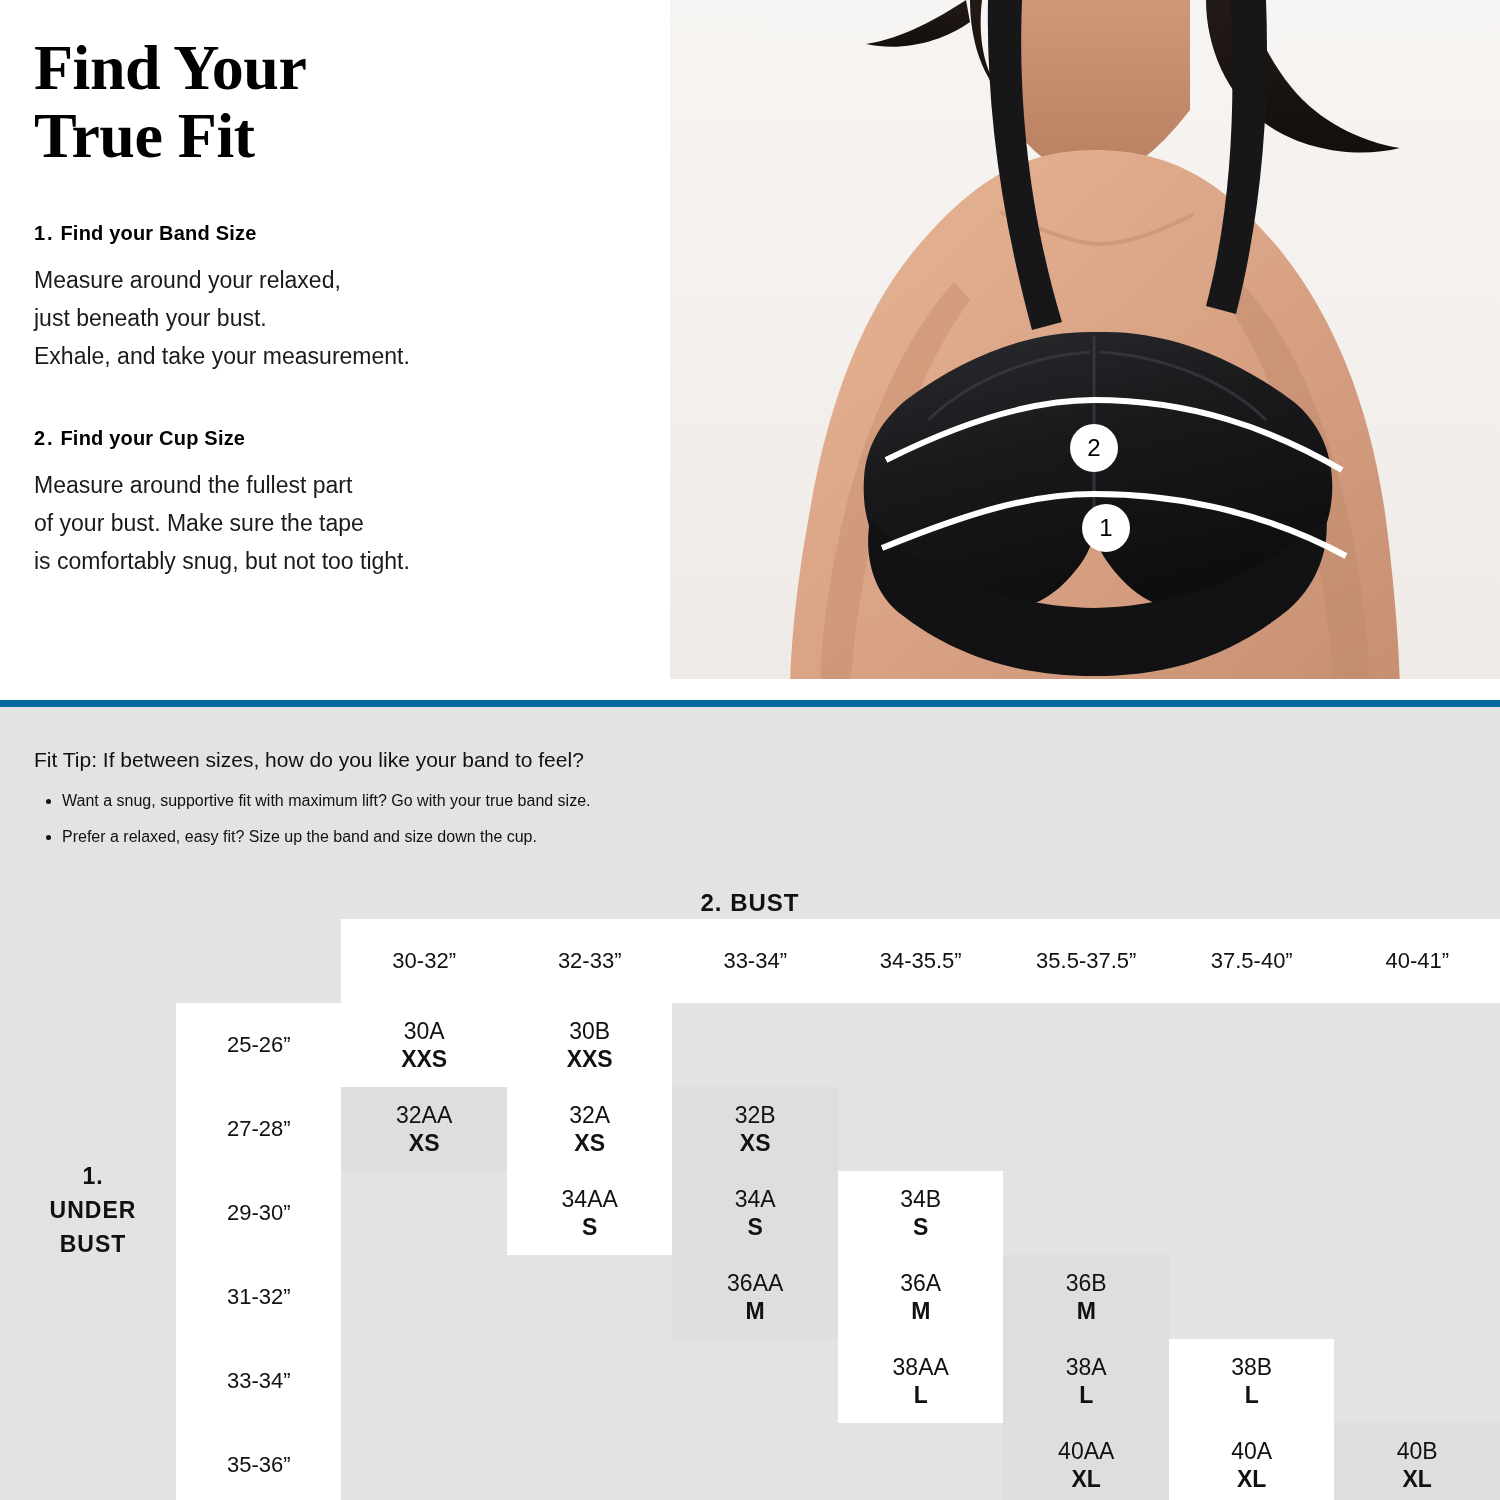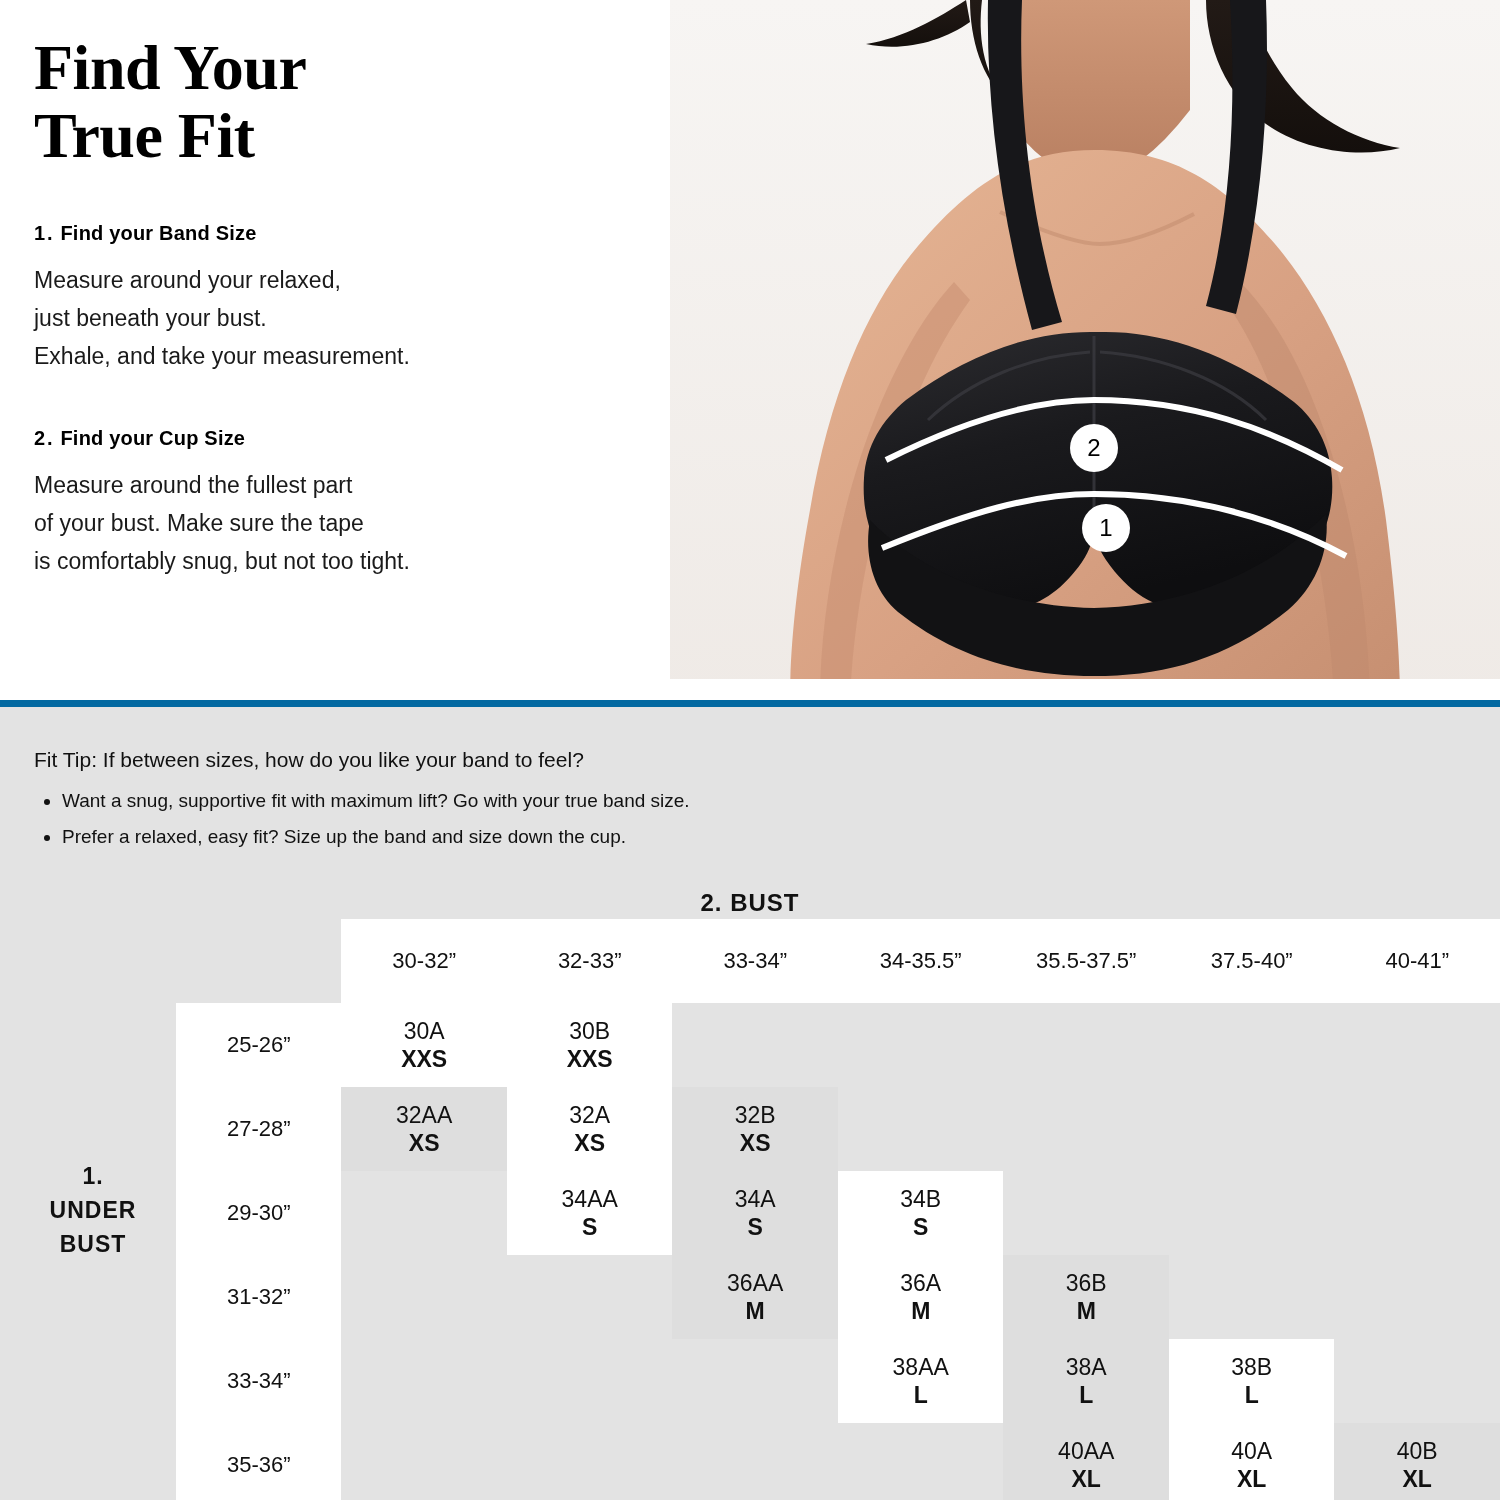--- a/index.html
+++ b/index.html
@@ -52,21 +52,21 @@
 
   
   .chart-wrap {
     position: absolute; left: 0; top: 700px; width: 1500px; height: 800px;
     background: #e3e3e3;
     border-top: 7px solid #0369a1;
   }
   .fit-tip { padding: 38px 0 0 34px; }
   .fit-tip-line { font-size: 21px; line-height: 30px; color: #111; }
   .fit-tip ul { margin: 8px 0 0 28px; }
-  .fit-tip li { font-size: 19px; line-height: 36px; color: #111; }
+  .fit-tip li { font-size: 16px; line-height: 36px; color: #111; }
 
   .bust-label {
     text-align: center;
     font-size: 24px;
     font-weight: 700;
     letter-spacing: 1px;
     margin-top: 34px;
   }
 
   

